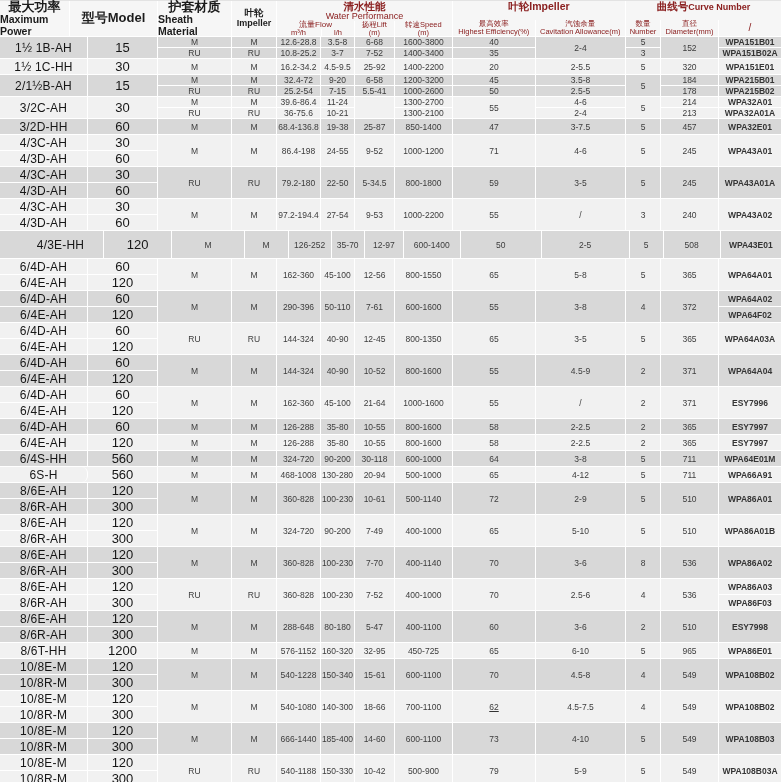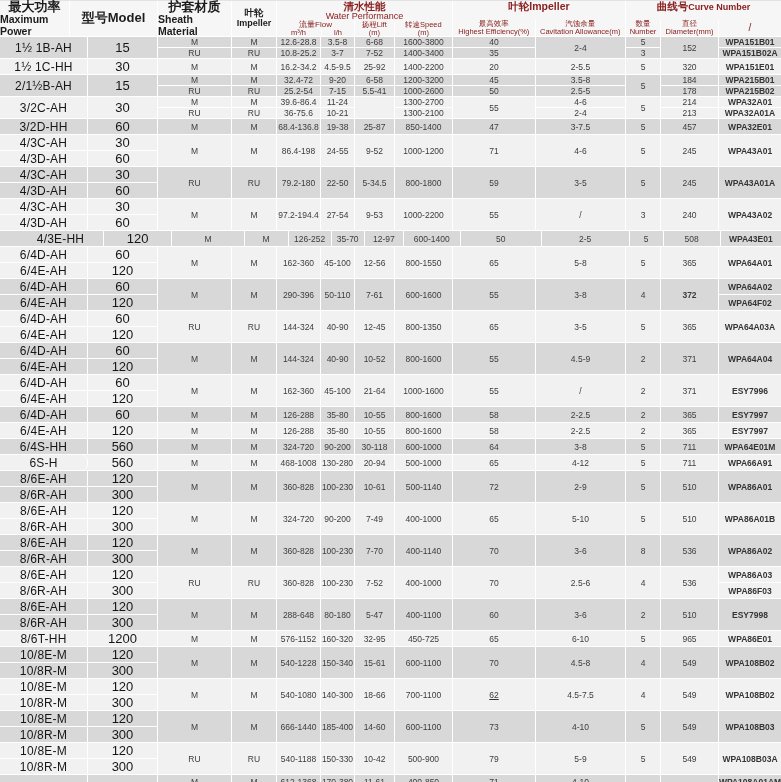--- a/index.html
+++ b/index.html
@@ -489,21 +489,21 @@
         <div class="col sm" style="width: 35px;">
           <div class="cell">3</div>
         </div>
         <div class="col sm" style="width: 58px;">
           <div class="cell">240</div>
         </div>
         <div class="col curve" style="width: 62px;">
           <div class="cell">WPA43A02</div>
         </div>
       </div>
-      <div class="group dark" style="height: 16px; padding-left: 18px;">
+      <div class="group dark" style="height: 28px; padding-left: 18px;">
         <div class="col model" style="width: 88px;">
           <div class="cell">4/3E-HH</div>
         </div>
         <div class="col power" style="width: 70px;">
           <div class="cell">120</div>
         </div>
         <div class="col sm" style="width: 74px;">
           <div class="cell">M</div>
         </div>
         <div class="col sm" style="width: 45px;">
@@ -609,21 +609,21 @@
         </div>
         <div class="col sm" style="width: 83px;">
           <div class="cell">55</div>
         </div>
         <div class="col sm" style="width: 90px;">
           <div class="cell">3-8</div>
         </div>
         <div class="col sm" style="width: 35px;">
           <div class="cell">4</div>
         </div>
-        <div class="col sm" style="width: 58px; font-weight: bold;">
+        <div class="col sm" style="width: 58px;">
           <div class="cell">372</div>
         </div>
         <div class="col curve" style="width: 62px;">
           <div class="cell">WPA64A02</div>
           <div class="cell">WPA64F02</div>
         </div>
       </div>
       <div class="group light" style="height: 32px;">
         <div class="col model" style="width: 88px;">
           <div class="cell">6/4D-AH</div>

